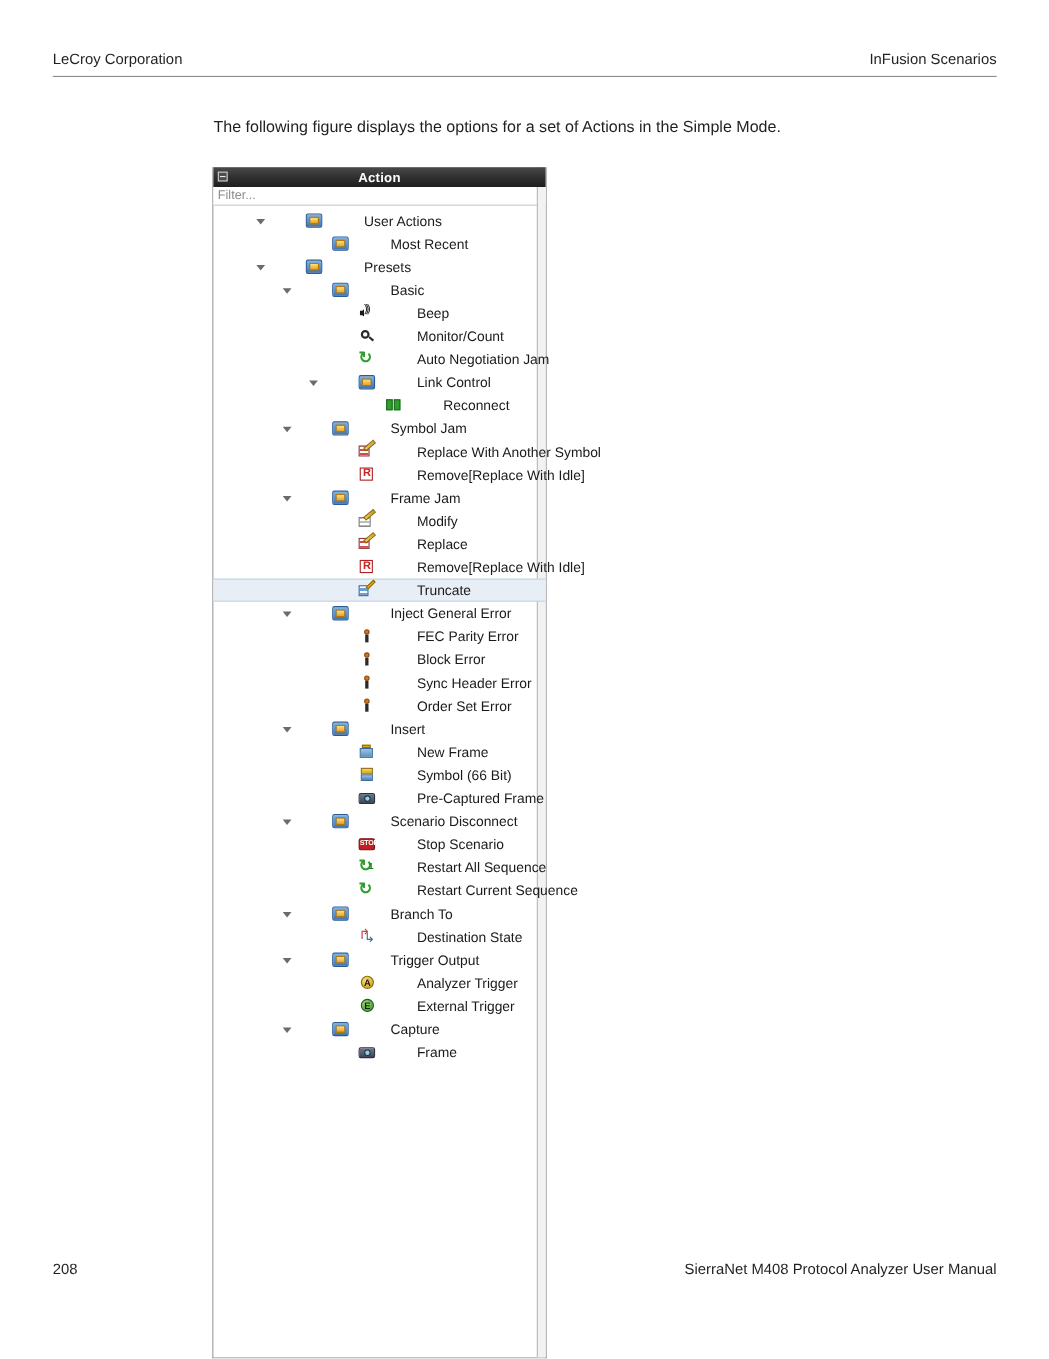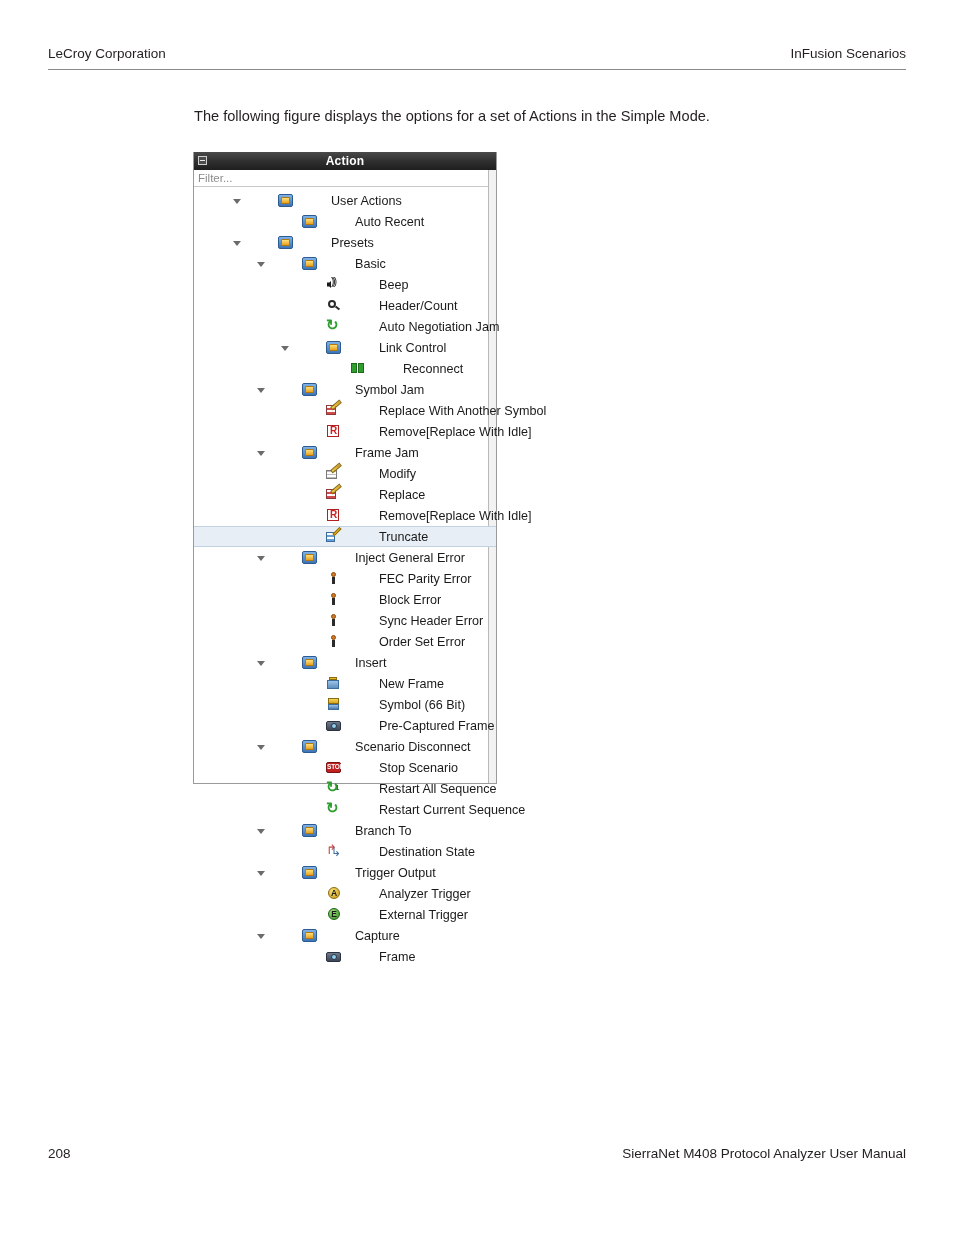--- a/index.html
+++ b/index.html
@@ -42,21 +42,21 @@
     line-height: 20px;
     color: #231f20;
   }
 
   
   .panel {
     position: absolute;
     left: 193px;
     top: 152px;
     width: 304px;
-    height: 632px;
+    height: 1083px;
     box-sizing: border-box;
     background: #ffffff;
     border-left: 1px solid #9a9a9a;
     border-right: 1px solid #9a9a9a;
     border-bottom: 1px solid #9a9a9a;
     font-size: 12.4px;
   }
   .panel-outer-right {
     position: absolute;
     right: 0;
@@ -540,21 +540,21 @@
       <div class="row">
         <span style="display: inline-block; flex: 0 0 auto; width: 6px; height: 1px;"></span>
         <span class="twisty open"></span>
         <span class="ico ico-group" style="margin-left: 3px;"></span>
         <span class="label">User Actions</span>
       </div>
       <div class="row">
         <span style="display: inline-block; flex: 0 0 auto; width: 30px; height: 1px;"></span>
         <span class="twisty"></span>
         <span class="ico ico-group" style="margin-left: 3px;"></span>
-        <span class="label">Auto Recent</span>
+        <span class="label">Most Recent</span>
       </div>
       <div class="row">
         <span style="display: inline-block; flex: 0 0 auto; width: 6px; height: 1px;"></span>
         <span class="twisty open"></span>
         <span class="ico ico-group" style="margin-left: 3px;"></span>
         <span class="label">Presets</span>
       </div>
       <div class="row">
         <span style="display: inline-block; flex: 0 0 auto; width: 30px; height: 1px;"></span>
         <span class="twisty open"></span>
@@ -564,21 +564,21 @@
       <div class="row">
         <span style="display: inline-block; flex: 0 0 auto; width: 54px; height: 1px;"></span>
         <span class="twisty"></span>
         <span class="ico ico-beep" style="margin-left: 3px;"></span>
         <span class="label">Beep</span>
       </div>
       <div class="row">
         <span style="display: inline-block; flex: 0 0 auto; width: 54px; height: 1px;"></span>
         <span class="twisty"></span>
         <span class="ico ico-monitor" style="margin-left: 3px;"></span>
-        <span class="label">Header/Count</span>
+        <span class="label">Monitor/Count</span>
       </div>
       <div class="row">
         <span style="display: inline-block; flex: 0 0 auto; width: 54px; height: 1px;"></span>
         <span class="twisty"></span>
         <span class="ico ico-refresh" style="margin-left: 3px;"></span>
         <span class="label">Auto Negotiation Jam</span>
       </div>
       <div class="row">
         <span style="display: inline-block; flex: 0 0 auto; width: 54px; height: 1px;"></span>
         <span class="twisty open"></span>

